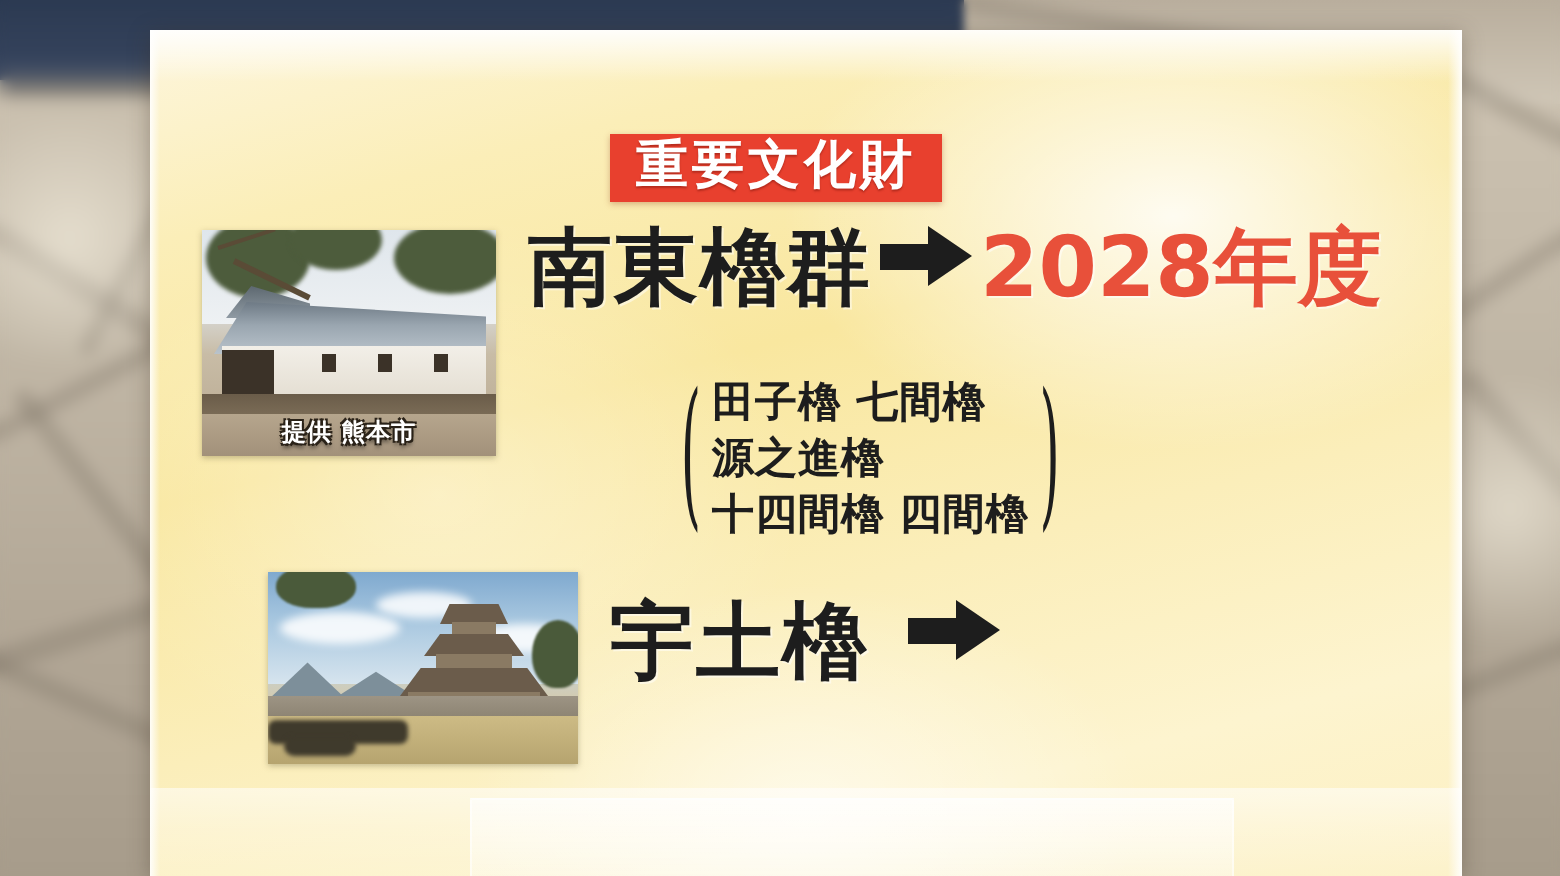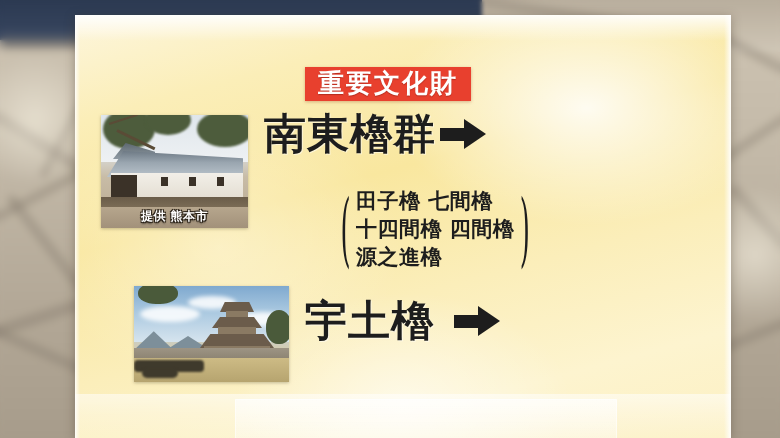--- a/index.html
+++ b/index.html
@@ -117,21 +117,21 @@
   .p2-tree{position:absolute;border-radius:50% 50% 45% 45%;background:#4a5a3a;filter:blur(.6px);}
   .p2-keep-roof{position:absolute;background:#6b5c4b;}
   .p2-keep-body{position:absolute;background:#8a7a63;}
   .p2-wall{position:absolute;left:0;top:62px;width:100%;height:12px;
     background:linear-gradient(180deg,#9d9484 0%,#8b8271 100%);}
   .p2-field{position:absolute;left:0;top:72px;width:100%;height:24px;
     background:linear-gradient(180deg,#cdbb85 0%,#b6a46f 100%);}
   .p2-dark{position:absolute;background:#3f3a2c;}
   
   .headline{
-    display:flex;align-items:center;white-space:nowrap;line-height:1;
+    display:flex;white-space:nowrap;line-height:1;
   }
   .hl-name{
     color:#1d1d1d;font-size:42px;font-weight:bold;letter-spacing:1px;
     text-shadow:1px 1px 0 rgba(255,255,255,.5);
   }
   .arrow{
     display:inline-block;width:46px;height:30px;margin:0 4px;position:relative;
   }
   .arrow .shaft{position:absolute;left:0;top:9px;width:28px;height:13px;background:#1d1d1d;}
   .arrow .head{position:absolute;left:24px;top:0;width:0;height:0;
@@ -210,32 +210,33 @@
       <div class="cap">提供 熊本市</div>
     </div>
 
     <div style="position:relative;margin-left:16px;margin-top:-2px;">
       <div class="headline">
         <span class="hl-name">南東櫓群</span>
         <span class="arrow">
           <span class="shaft"></span>
             <span class="head"></span>
         </span>
+        <span class="hl-year">2028年度</span>
       </div>
     </div>
   </div>
 
   <div id="sublist">
     <div class="paren-wrap">
       <span class="paren">(</span>
     </div>
     <div class="sub-lines">
       <div class="sub-line">田子櫓 七間櫓</div>
+      <div class="sub-line">源之進櫓</div>
       <div class="sub-line">十四間櫓 四間櫓</div>
-      <div class="sub-line">源之進櫓</div>
     </div>
     <div class="paren-wrap">
       <span class="paren">)</span>
     </div>
   </div>
 
   <div class="row" style="left:26px;top:271px;padding-left:33px;">
     <div class="photo" id="photo2">
       <div class="p2-sky"></div>
       <div class="p2-cloud" style="left:6px;top:20px;width:60px;height:16px;"></div>

